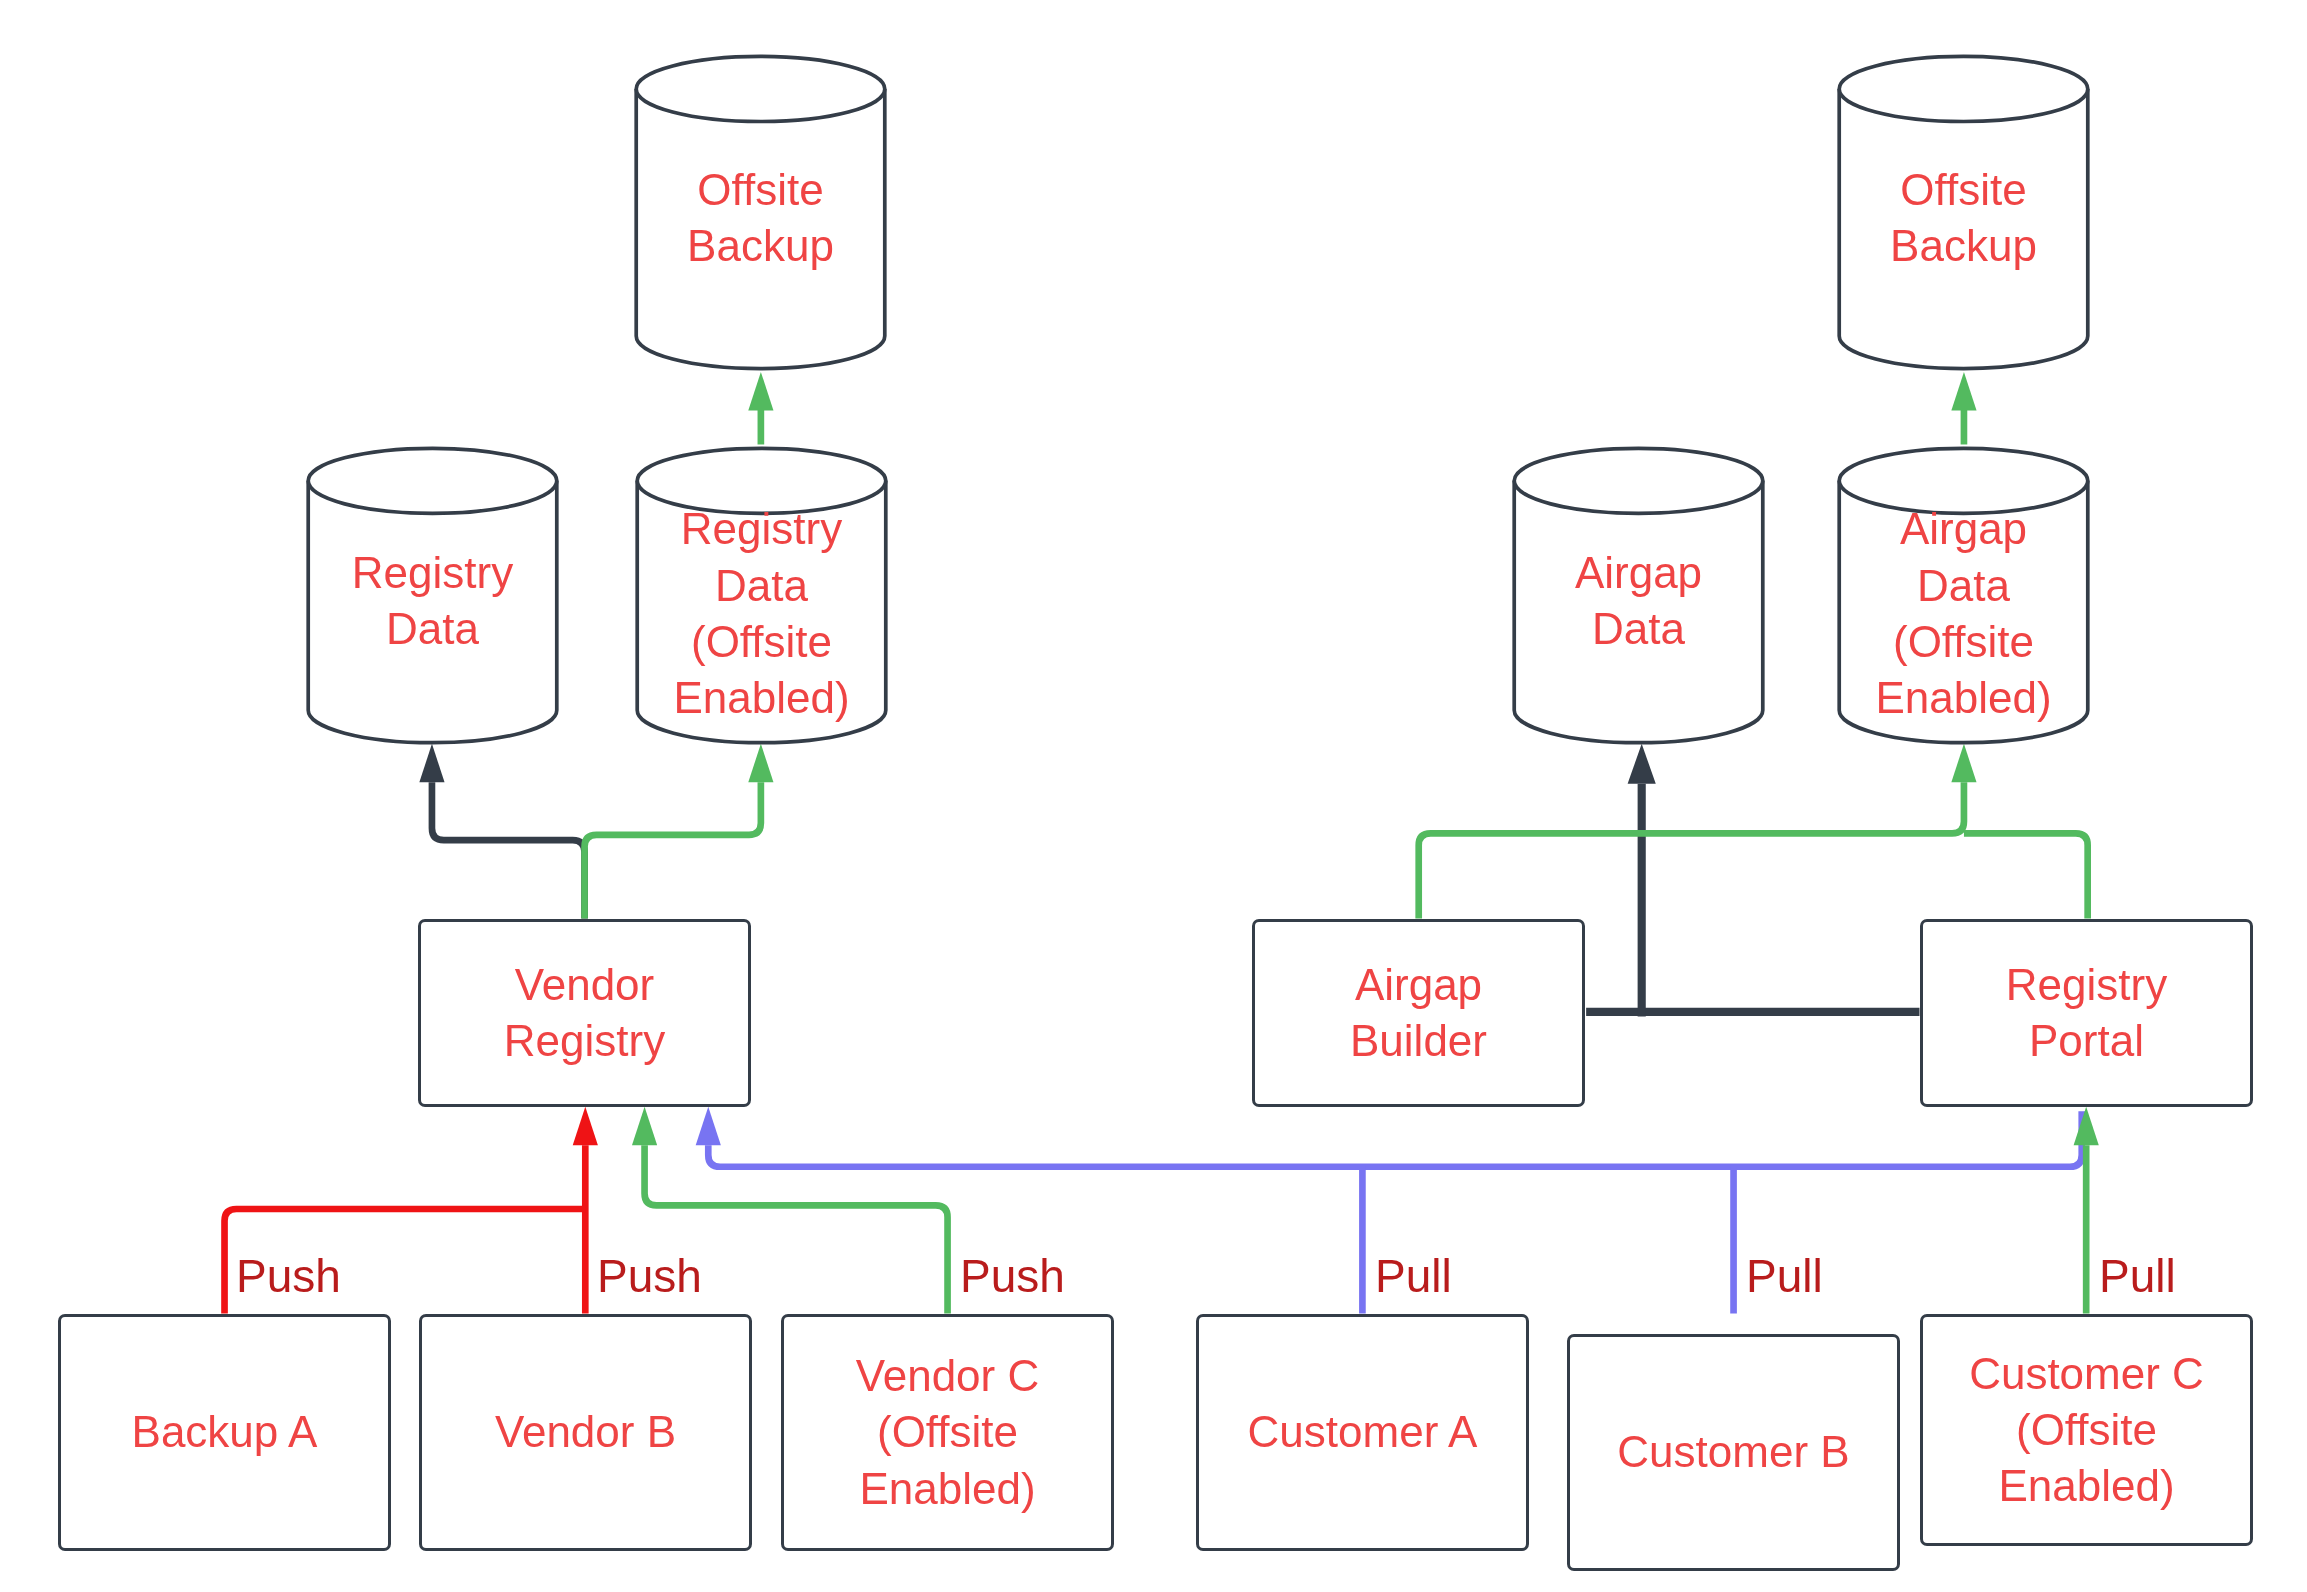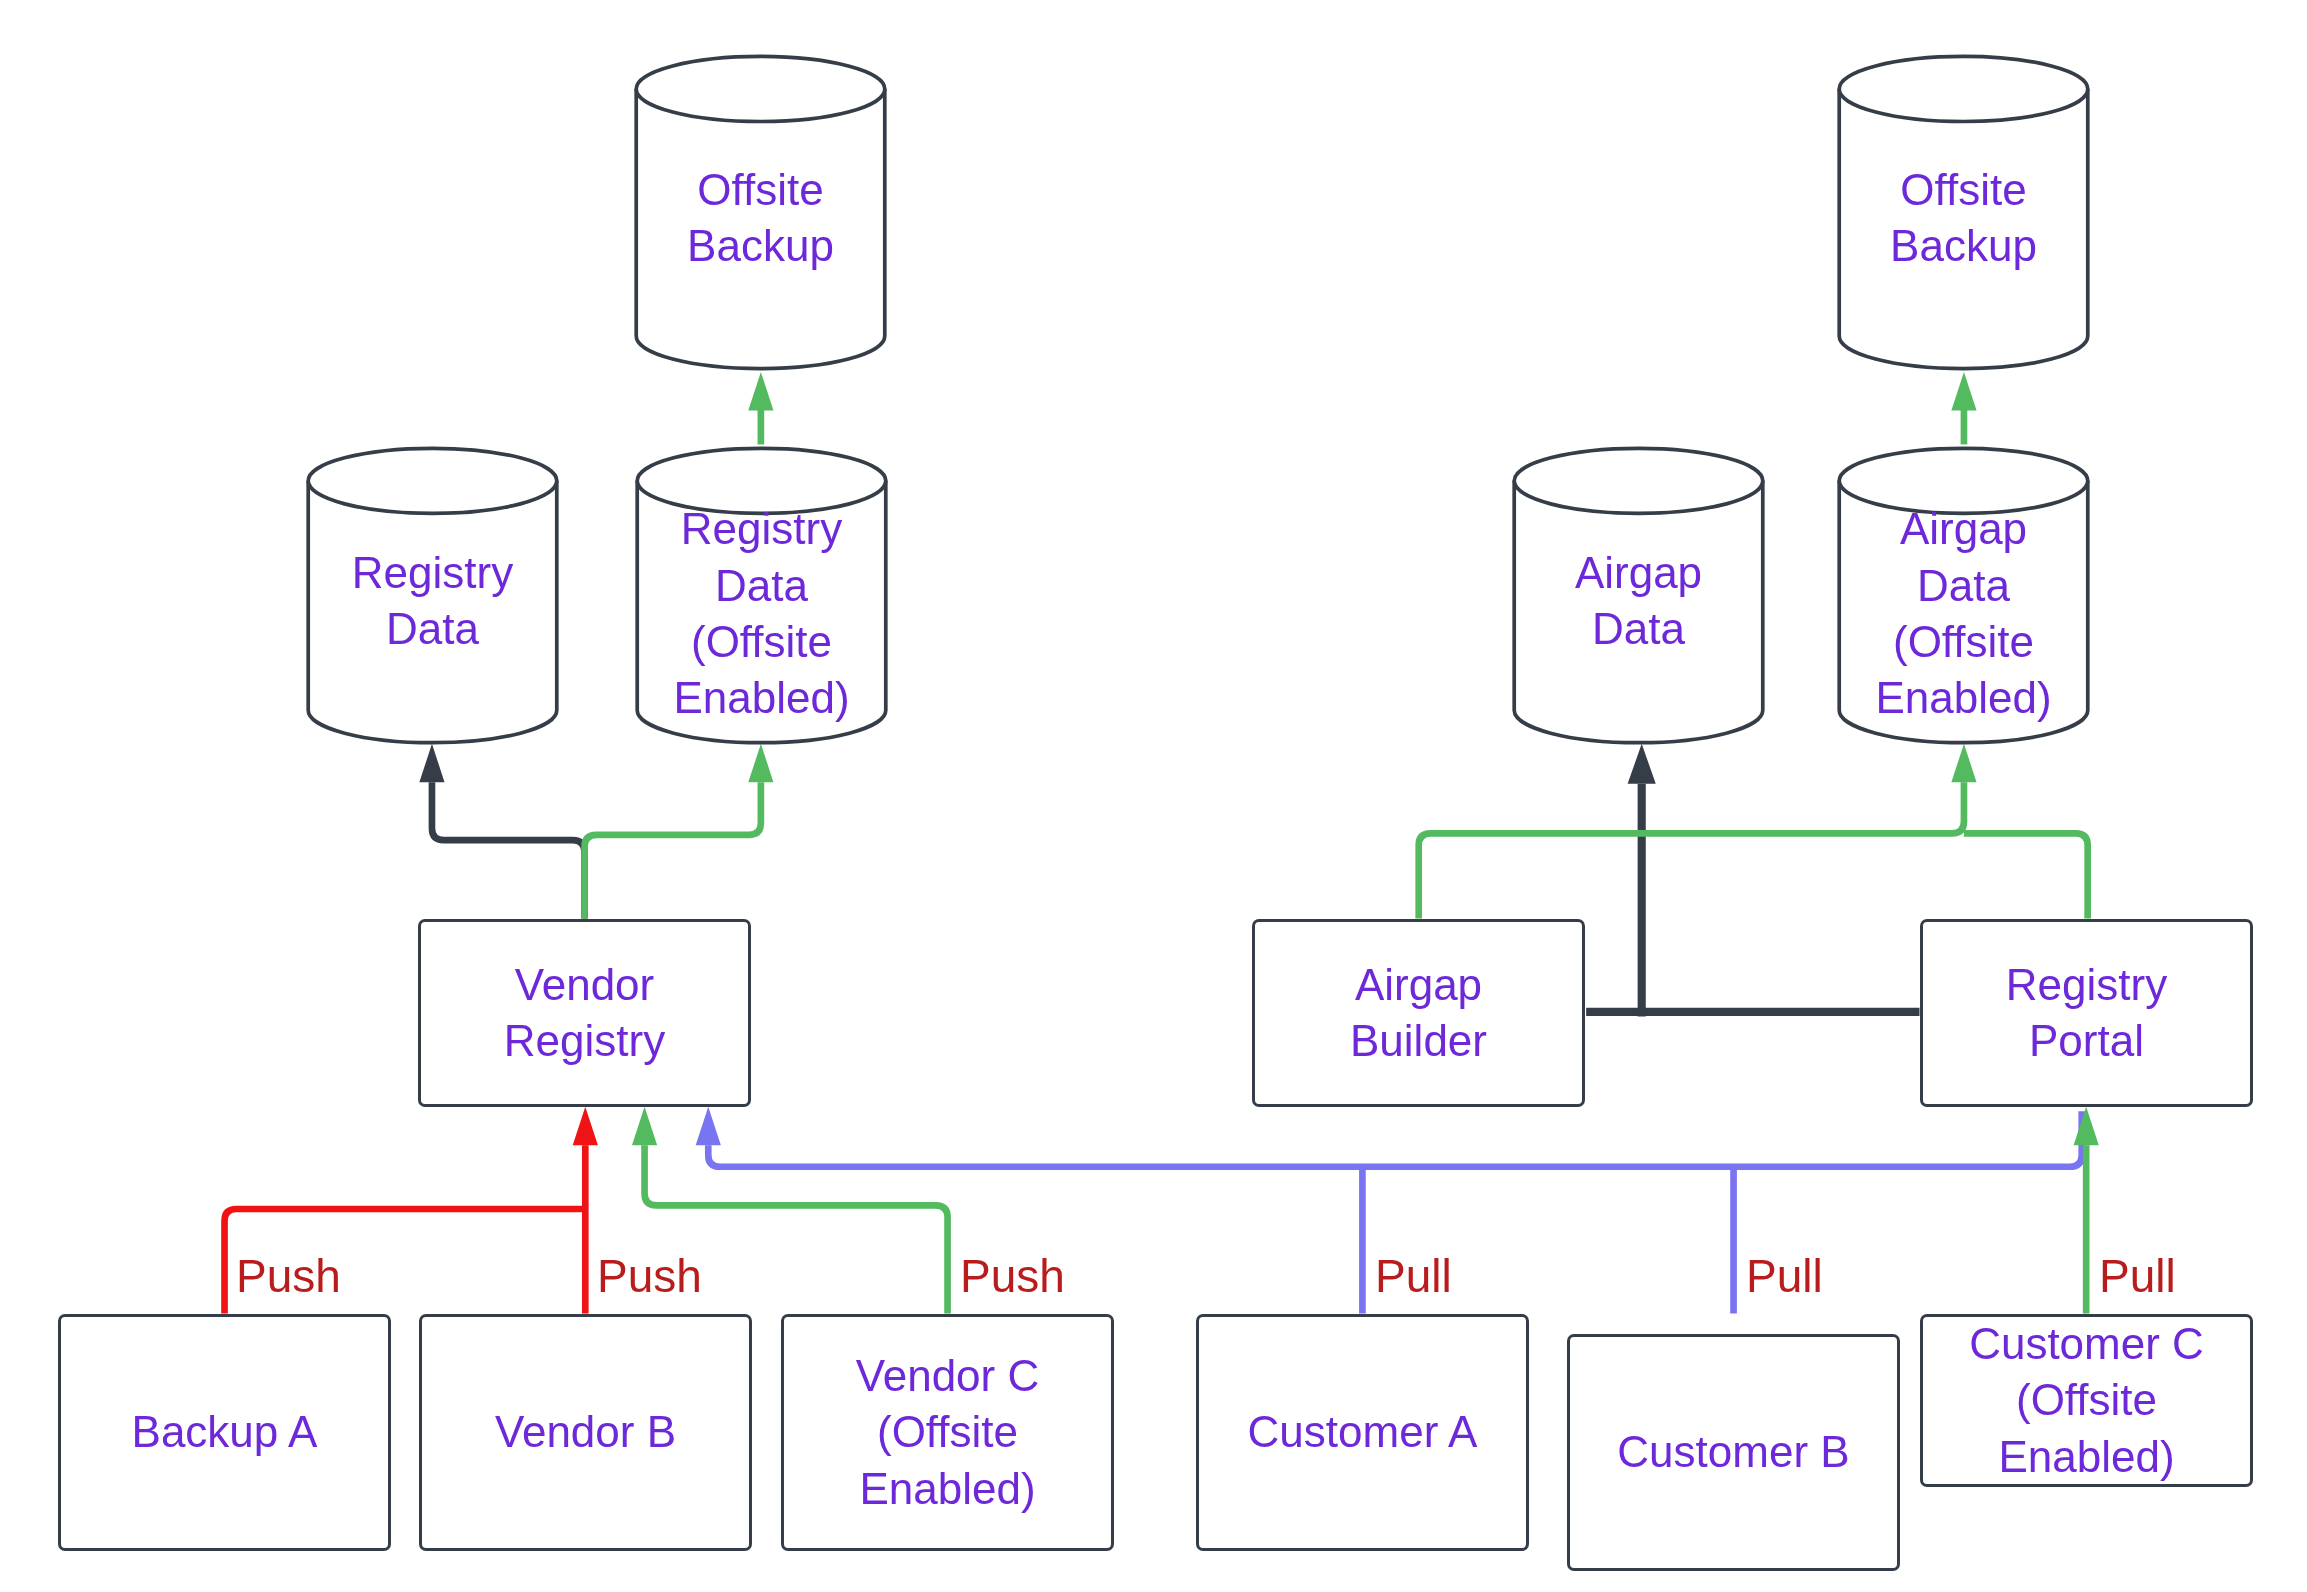--- a/index.html
+++ b/index.html
@@ -2,21 +2,21 @@
 <html style="font-size:12px"><head>
 <meta charset="utf-8">
 <style>
   html,body{margin:0;padding:0;background:#ffffff;}
   #canvas{position:relative;width:2307px;height:1592px;background:#ffffff;overflow:hidden;
           font-family:"Liberation Sans",sans-serif;color:#343d48;}
   #wires{position:absolute;left:0;top:0;}
   .node{position:absolute;box-sizing:border-box;}
   .box{border:3.7px solid #343d48;border-radius:7px;background:#ffffff;
        display:flex;align-items:center;justify-content:center;text-align:center;}
-  .lbl{font-size:44px;line-height:1.28;white-space:pre-line;text-align:center;color:#6d28d9;}
+  .lbl{font-size:44px;line-height:1.28;white-space:pre-line;text-align:center;color:#ef4444;}
   .cyl{background:transparent;}
   .cyl svg{position:absolute;left:0;top:0;}
   .cyl .lbl{position:absolute;left:0;right:0;top:52px;bottom:41px;
             display:flex;align-items:center;justify-content:center;}
   .edge-label{position:absolute;font-size:46px;line-height:1.1;color:#b91c1c;white-space:nowrap;}
   .cyl-body{fill:#ffffff;stroke:#343d48;stroke-width:5;}
   .cyl-top{fill:#ffffff;stroke:#343d48;stroke-width:5;}
 </style>
 </head>
 <body>
@@ -149,21 +149,21 @@
   </div>
 
   <div class="node box" style="left:1196px;top:1314px;width:333px;height:237px">
     <div class="lbl">Customer A</div>
   </div>
 
   <div class="node box" style="left:1567px;top:1334px;width:333px;height:237px">
     <div class="lbl">Customer B</div>
   </div>
 
-  <div class="node box" style="left:1920px;top:1314px;width:333px;height:173px">
+  <div class="node box" style="left:1920px;top:1314px;width:333px;height:232px">
     <div class="lbl">Customer C
 (Offsite
 Enabled)</div>
   </div>
 
   <div class="edge-label" style="left:236px;top:1251px">Push</div>
   <div class="edge-label" style="left:597px;top:1251px">Push</div>
   <div class="edge-label" style="left:960px;top:1251px">Push</div>
   <div class="edge-label" style="left:1375px;top:1251px">Pull</div>
   <div class="edge-label" style="left:1746px;top:1251px">Pull</div>

